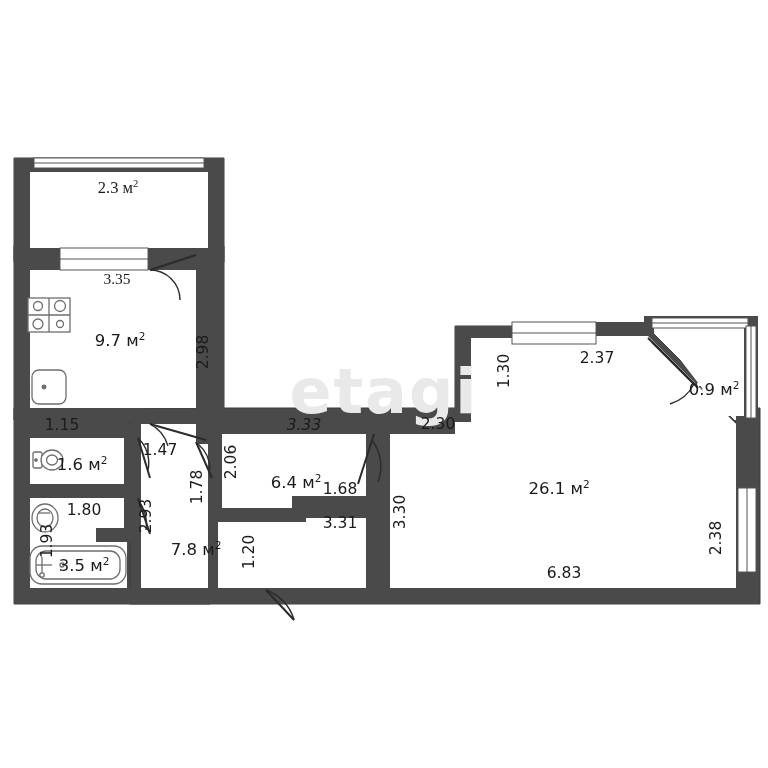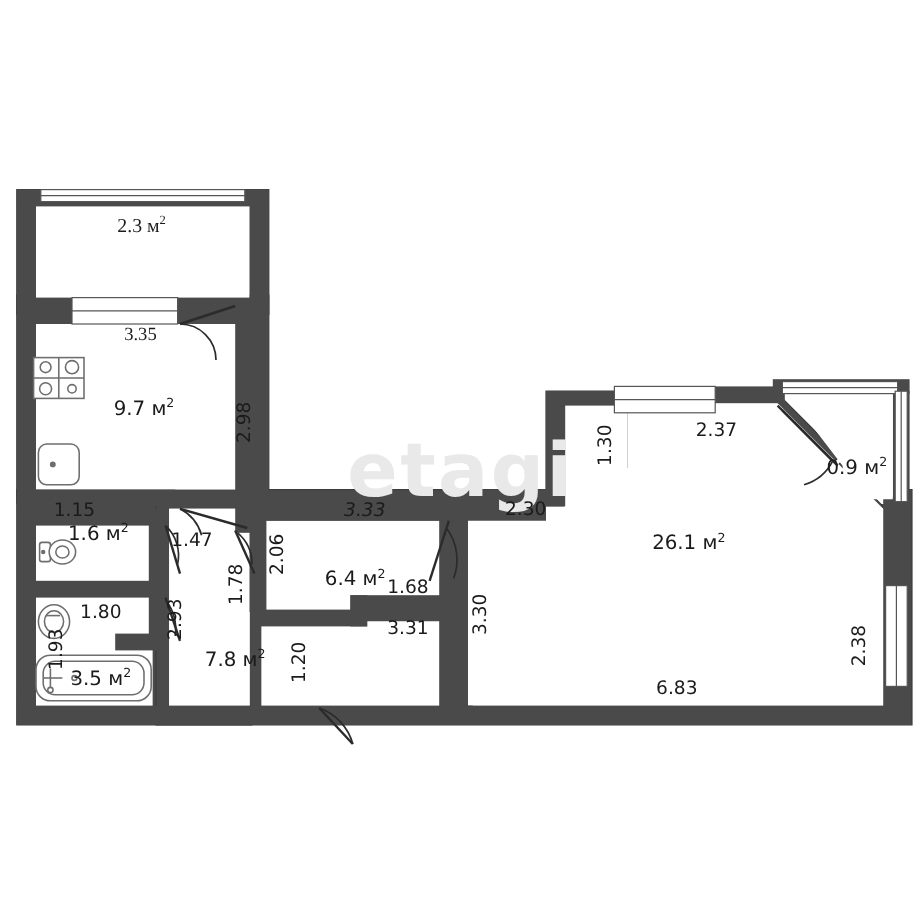--- a/index.html
+++ b/index.html
@@ -298,25 +298,25 @@
         <circle cx="62" cy="565" r="2" stroke="#6e6e6e"></circle>
       </g>
     </g>
 
   </svg>
 
   <div class="wm">etagi</div>
 
   <div class="lbl area ctr" style="left:118px; top:188px;font-family:Liberation Serif, serif;"><span>2.3 м</span><sup>2</sup></div>
   <div class="lbl area ctr" style="left:120px; top:340px;"><span>9.7 м</span><sup>2</sup></div>
-  <div class="lbl area ctr" style="left:82px;  top:444px;"><span>1.6 м</span><sup>2</sup></div>
+  <div class="lbl area ctr" style="left:82px;  top:464px;"><span>1.6 м</span><sup>2</sup></div>
   <div class="lbl area ctr" style="left:84px;  top:565px;"><span>3.5 м</span><sup>2</sup></div>
   <div class="lbl area ctr" style="left:196px; top:549px;"><span>7.8 м</span><sup>2</sup></div>
   <div class="lbl area ctr" style="left:296px; top:482px;"><span>6.4 м</span><sup>2</sup></div>
-  <div class="lbl area ctr" style="left:559px; top:452px;margin-left:15px;"><span>26.1 м</span><sup>2</sup></div>
+  <div class="lbl area ctr" style="left:559px; top:488px;"><span>26.1 м</span><sup>2</sup></div>
   <div class="lbl area ctr" style="left:714px; top:363px;margin-top:26px;"><span>0.9 м</span><sup>2</sup></div>
 
   <div class="lbl dim ctr" style="left:117px; top:279px;font-family:Liberation Serif, serif;">3.35</div>
   <div class="lbl dim ctrv" style="left:203px; top:352px;">2.98</div>
   <div class="lbl dim ctr" style="left:62px;  top:409px;margin-top:16px;">1.15</div>
   <div class="lbl dim ctr" style="left:160px; top:450px;">1.47</div>
   <div class="lbl dim ctrv" style="left:197px; top:487px;">1.78</div>
   <div class="lbl dim ctrv" style="left:231px; top:462px;">2.06</div>
   <div class="lbl dim ctrv" style="left:146px; top:516px;">2.93</div>
   <div class="lbl dim ctr" style="left:84px;  top:510px;">1.80</div>

